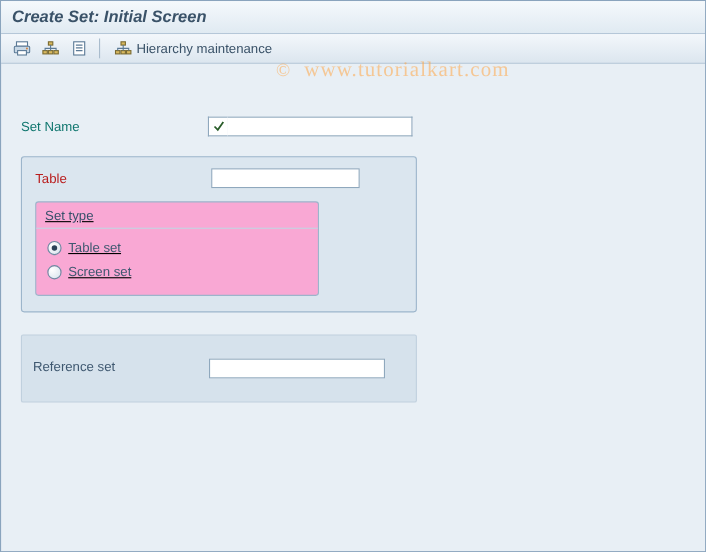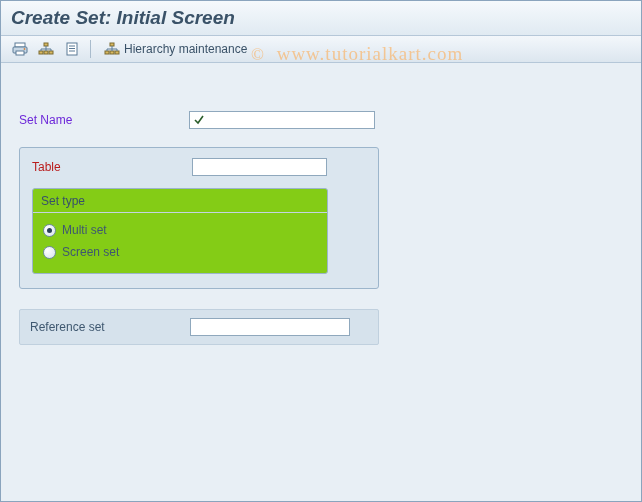--- a/index.html
+++ b/index.html
@@ -17,21 +17,21 @@
       overflow: hidden;
       position: relative;
     }
     
     .title-bar {
       background: linear-gradient(to bottom, #f5f9fc, #e0eaf2);
       border-bottom: 1px solid #b5c7d8;
       padding: 6px 10px;
     }
     .title-text {
-      font-size: 19px;
+      font-size: 15px;
       font-weight: bold;
       font-style: italic;
       color: #3a5268;
     }
     
     .toolbar {
       background: linear-gradient(to bottom, #f3f7fb, #dce6ef);
       border-bottom: 1px solid #b5c7d8;
       padding: 3px 8px;
       display: flex;
@@ -58,21 +58,21 @@
       align-items: center;
       gap: 4px;
       padding: 2px 6px;
       cursor: pointer;
       color: #3a5268;
       border-radius: 2px;
     }
     
     .watermark {
       position: absolute;
-      top: 42px;
+      top: 52px;
       left: 250px;
       color: rgba(255,165,70,0.55);
       font-size: 19px;
       letter-spacing: 1px;
       font-family: Georgia, serif;
       pointer-events: none;
     }
     .watermark .copy {
       font-size: 17px;
       margin-right: 6px;
@@ -81,21 +81,21 @@
     .content {
       padding: 18px 18px 10px 18px;
     }
     .form-row {
       display: flex;
       align-items: center;
       margin-bottom: 18px;
     }
     .form-label {
       width: 170px;
-      color: #6d28d9;
+      color: #0f766e;
     }
     .text-input {
       height: 18px;
       border: 1px solid #8fa8bd;
       background: #fff;
       padding: 0 3px;
       font-size: 12px;
     }
     .set-name-wrap {
       display: flex;
@@ -130,23 +130,24 @@
       padding: 3px 8px;
       color: #37506a;
       border-radius: 3px 3px 0 0;
     }
     .groupbox-body {
       padding: 10px 12px 14px 12px;
     }
     .inner-groupbox {
       border: 1px solid #9cb5cb;
       border-radius: 3px;
-      background: #84cc16;
-      width: 296px;
+      background: #f9a8d4;
+      width: 258px;
       margin-top: 12px;
+      text-decoration: underline;
     }
     .inner-groupbox-header {
       padding: 5px 8px 4px 8px;
       color: #37506a;
       border-bottom: 1px solid #c4d4e1;
     }
     .inner-groupbox-body {
       padding: 6px 10px 10px 10px;
     }
     .radio-row {
@@ -172,25 +173,24 @@
       height: 5px;
       background: #2a4158;
       border-radius: 50%;
     }
     .radio-label {
       color: #3f5870;
     }
     
     .ref-row {
       display: flex;
-      align-items: center;
       background: #d6e2ec;
       border: 1px solid #c0d0de;
       border-radius: 2px;
-      padding: 8px 10px;
+      padding: 21px 10px;
       width: 360px;
     }
     
     .table-row-inner {
       display: flex;
       align-items: center;
     }
   </style>
 </head>
 <body>
@@ -263,21 +263,21 @@
       <div class="table-row-inner">
         <span style="width:160px;color:#b91c1c">Table</span>
         <input class="text-input" style="width: 135px;" value="">
       </div>
 
       <div class="inner-groupbox">
         <div class="inner-groupbox-header">Set type</div>
         <div class="inner-groupbox-body">
           <div class="radio-row">
             <span class="radio selected"></span>
-            <span class="radio-label">Multi set</span>
+            <span class="radio-label">Table set</span>
           </div>
           <div class="radio-row">
             <span class="radio"></span>
             <span class="radio-label">Screen set</span>
           </div>
         </div>
       </div>
     </div>
   </div>
 

